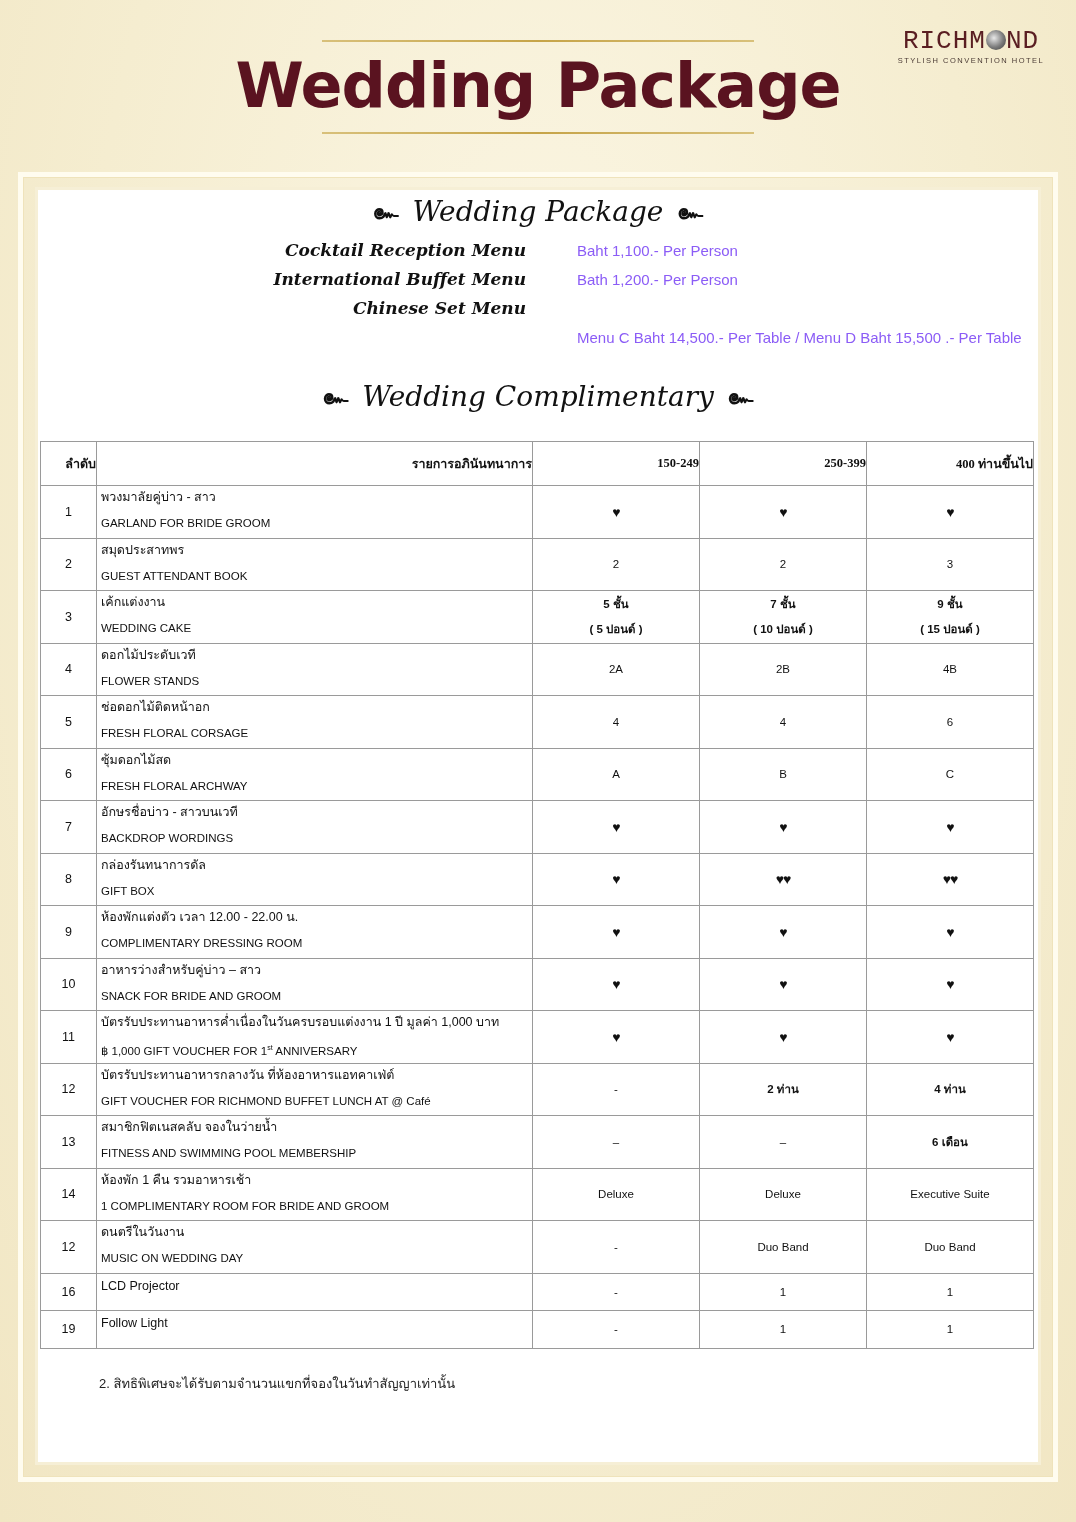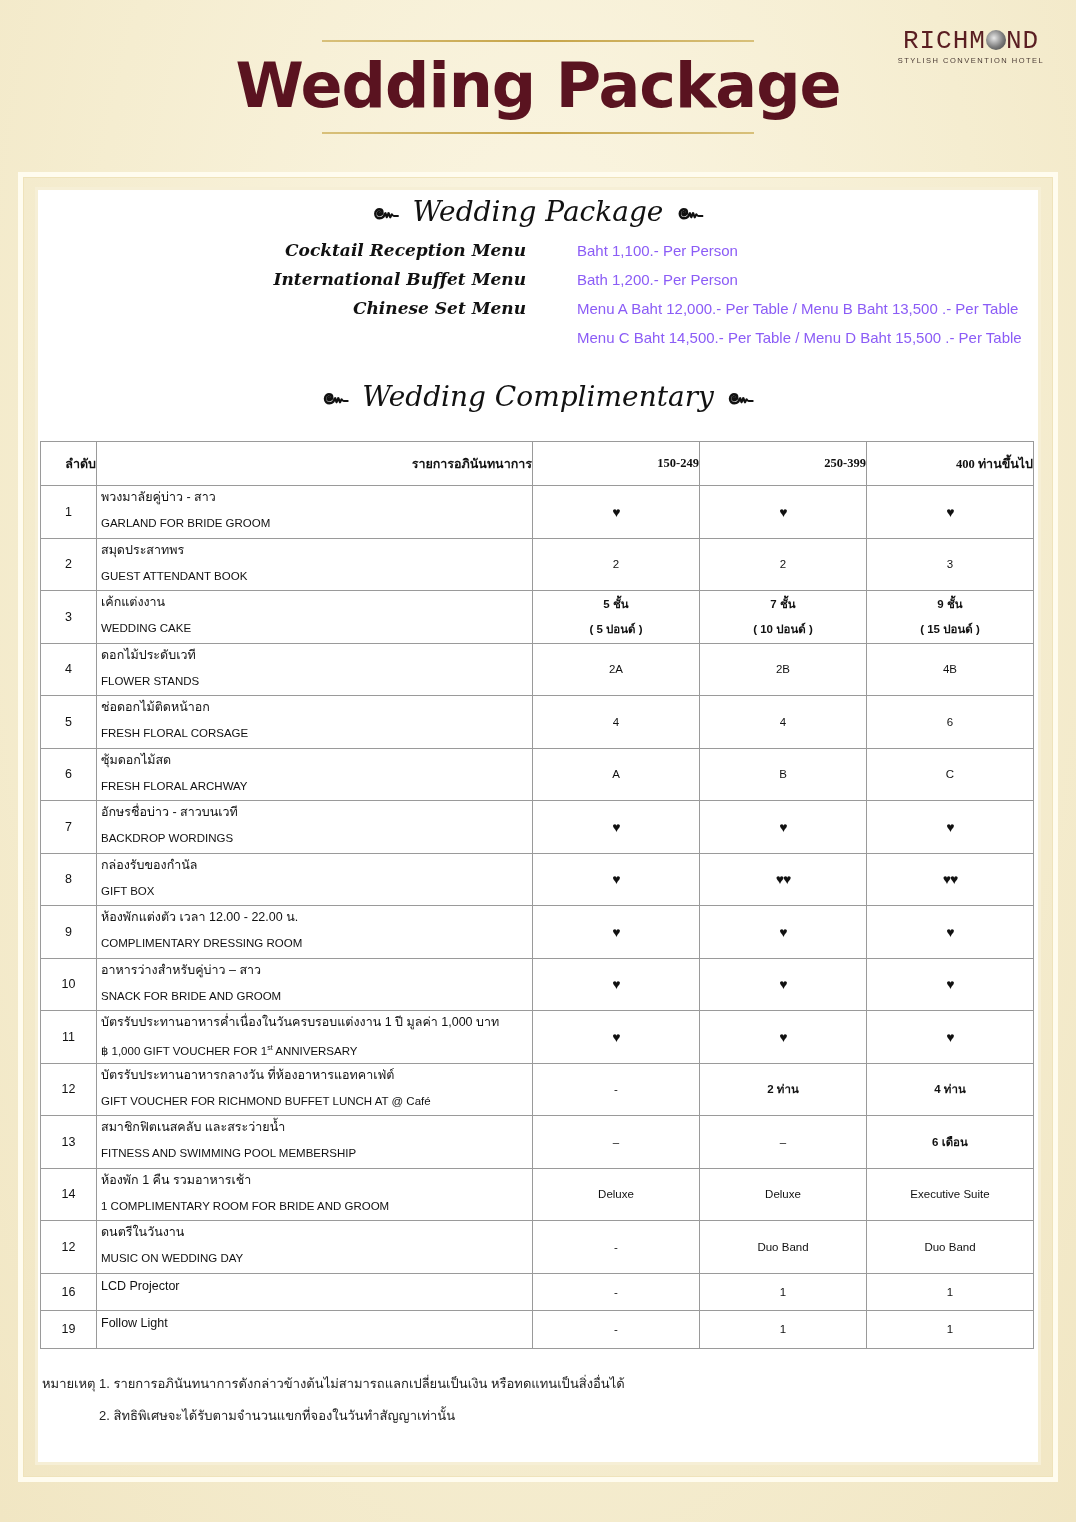--- a/index.html
+++ b/index.html
@@ -124,21 +124,20 @@
 <div class="menu-row" style="top:240px;">
   <div class="menu-label">Cocktail Reception Menu</div>
   <div class="menu-price">Baht 1,100.- Per Person</div>
 </div>
 <div class="menu-row" style="top:269px;">
   <div class="menu-label">International Buffet Menu</div>
   <div class="menu-price">Bath 1,200.- Per Person</div>
 </div>
 <div class="menu-row" style="top:298px;">
   <div class="menu-label">Chinese Set Menu</div>
-  <div class="menu-price">Menu A  Baht 12,000.- Per Table / Menu B Baht 13,500 .- Per Table</div>
 </div>
 <div class="menu-row" style="top:327px;">
   <div class="menu-label"></div>
   <div class="menu-price">Menu C  Baht 14,500.- Per Table / Menu D Baht 15,500 .- Per Table</div>
 </div>
 
 <div class="section-head" style="top:379px;">
   <span class="ornament">๛</span><span>Wedding  Complimentary</span><span class="ornament">๛</span>
 </div>
 
@@ -235,21 +234,21 @@
           <span class="item-th">อักษรชื่อบ่าว - สาวบนเวที</span>
           <span class="item-en">BACKDROP WORDINGS</span>
         </td>
         <td class="val"><span class="heart">♥</span></td>
         <td class="val"><span class="heart">♥</span></td>
         <td class="val"><span class="heart">♥</span></td>
       </tr>
       <tr class="r2">
         <td class="no">8</td>
         <td class="item">
-          <span class="item-th">กล่องรับของกำนัล</span>
+          <span class="item-th">กล่องรันทนาการดัล</span>
           <span class="item-en">GIFT BOX</span>
         </td>
         <td class="val"><span class="heart">♥</span></td>
         <td class="val"><span class="heart">♥♥</span></td>
         <td class="val"><span class="heart">♥♥</span></td>
       </tr>
       <tr class="r2">
         <td class="no">9</td>
         <td class="item">
           <span class="item-th">ห้องพักแต่งตัว เวลา 12.00 - 22.00 น.</span>
@@ -285,21 +284,21 @@
           <span class="item-th">บัตรรับประทานอาหารกลางวัน ที่ห้องอาหารแอทคาเฟ่ต์</span>
           <span class="item-en">GIFT  VOUCHER  FOR  RICHMOND BUFFET LUNCH  AT  @ Café</span>
         </td>
         <td class="val"><span>-</span></td>
         <td class="val"><span class="bold-val">2 ท่าน</span></td>
         <td class="val"><span class="bold-val">4 ท่าน</span></td>
       </tr>
       <tr class="r2">
         <td class="no">13</td>
         <td class="item">
-          <span class="item-th">สมาชิกฟิตเนสคลับ และสระว่ายน้ำ</span>
+          <span class="item-th">สมาชิกฟิตเนสคลับ จองในว่ายน้ำ</span>
           <span class="item-en">FITNESS AND SWIMMING POOL MEMBERSHIP</span>
         </td>
         <td class="val"><span>–</span></td>
         <td class="val"><span>–</span></td>
         <td class="val"><span class="bold-val">6 เดือน</span></td>
       </tr>
       <tr class="r2">
         <td class="no">14</td>
         <td class="item">
           <span class="item-th">ห้องพัก 1 คืน รวมอาหารเช้า</span>
@@ -334,15 +333,14 @@
           <span class="item-single">Follow Light</span>
         </td>
         <td class="val"><span>-</span></td>
         <td class="val"><span>1</span></td>
         <td class="val"><span>1</span></td>
       </tr>
     </tbody>
 </table>
 
 <div class="notes">
-  <div class="note-line"><span class="note-prefix">หมายเหตุ</span><span>1. รายการอภินันทนาการดังกล่าวข้างต้นไม่สามารถแลกเปลี่ยนเป็นเงิน หรือทดแทนเป็นสิ่งอื่นได้</span></div>
   <div class="note-line"><span class="note-prefix"></span><span>2. สิทธิพิเศษจะได้รับตามจำนวนแขกที่จองในวันทำสัญญาเท่านั้น</span></div>
 </div>
 
 </body></html>

